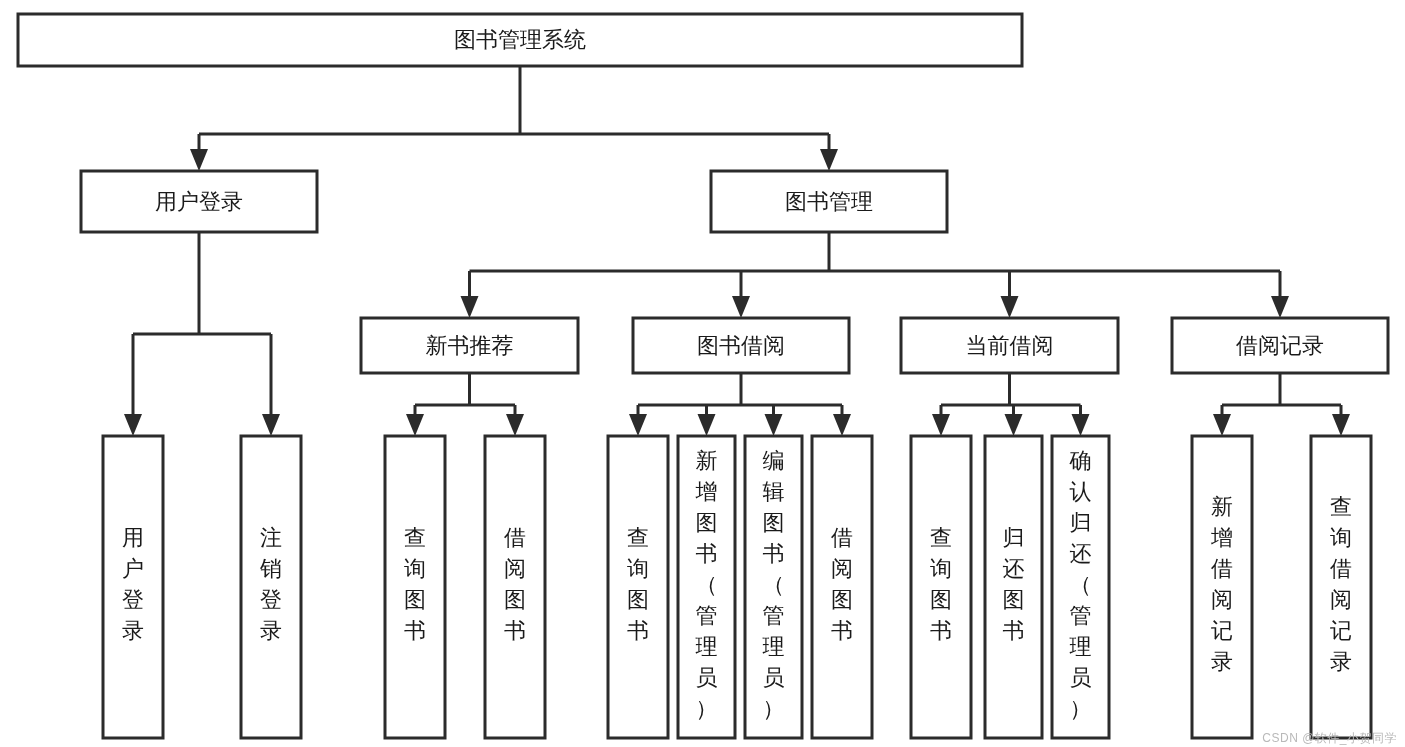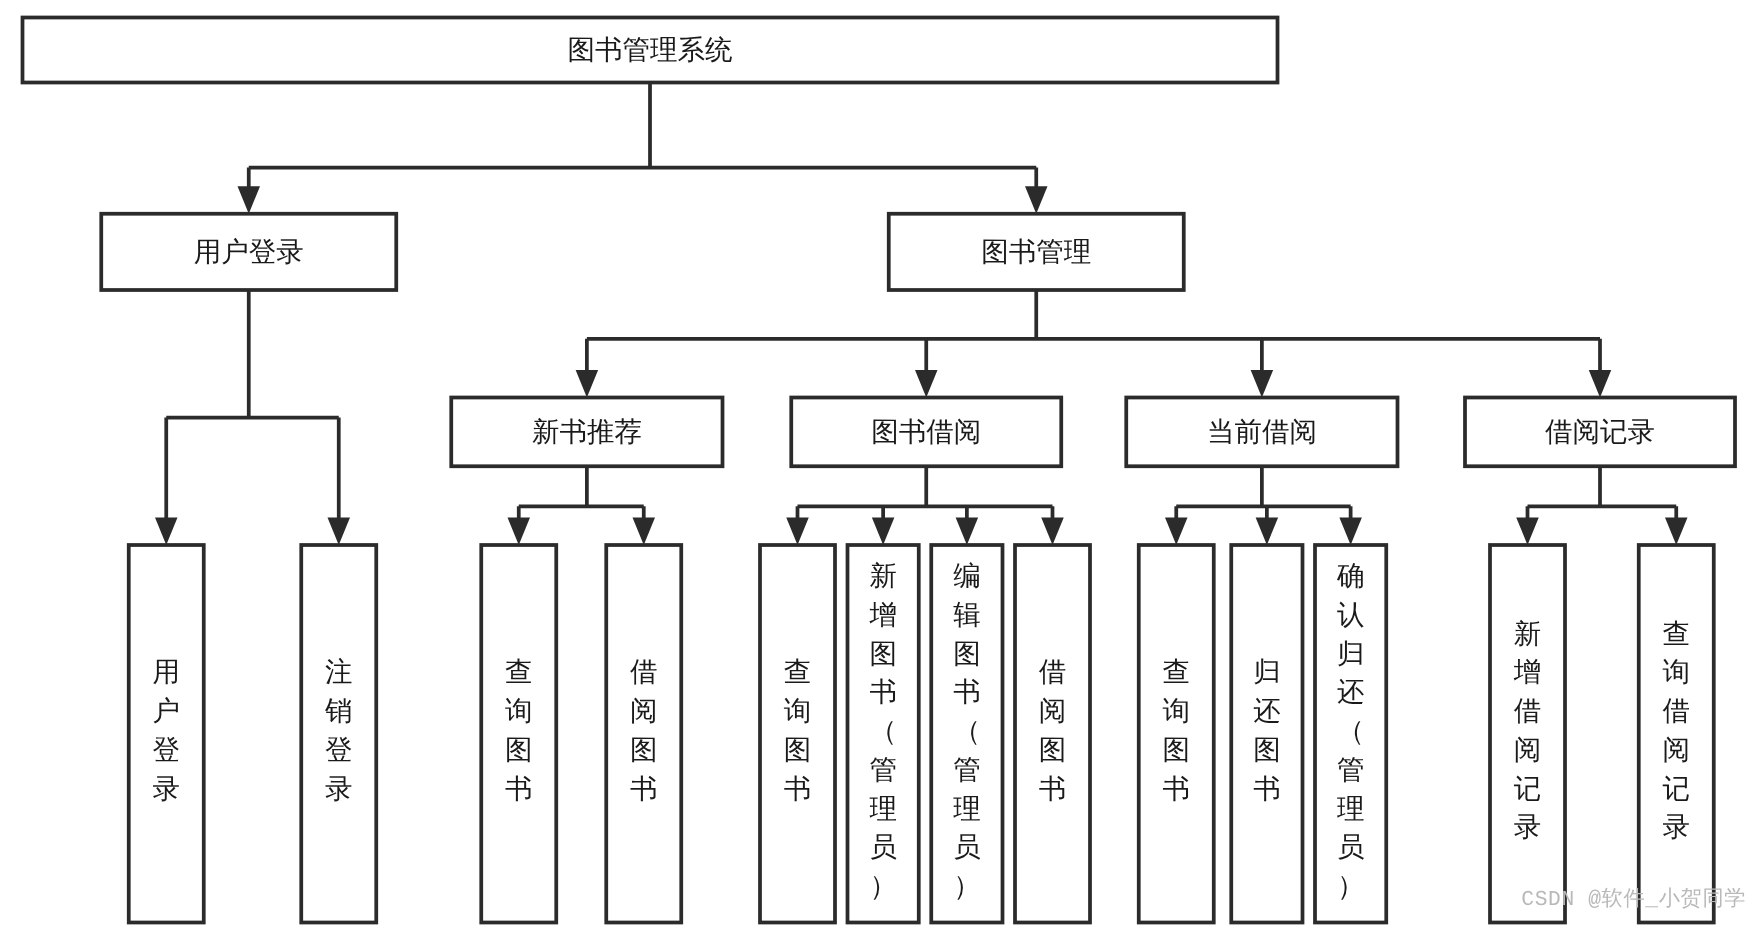--- a/index.html
+++ b/index.html
@@ -52,23 +52,23 @@
   }
   .node-label-v {
     font-family: "DejaVu Sans", "Liberation Sans", sans-serif;
     font-size: 22px;
     fill: #1a1a1a;
     text-anchor: middle;
   }
   .watermark {
     position: absolute;
     right: 8px;
-    bottom: 17px;
-    font-family: Liberation Mono, monospace;
-    font-size: 17px;
+    bottom: 0;
+    font-family: Liberation Sans, sans-serif;
+    font-size: 12px;
     color: #b9b9b9;
     letter-spacing: 0.5px;
     white-space: nowrap;
     user-select: none;
   }
 </style>
 </head>
 <body>
 
 <div id="diagram-root">

